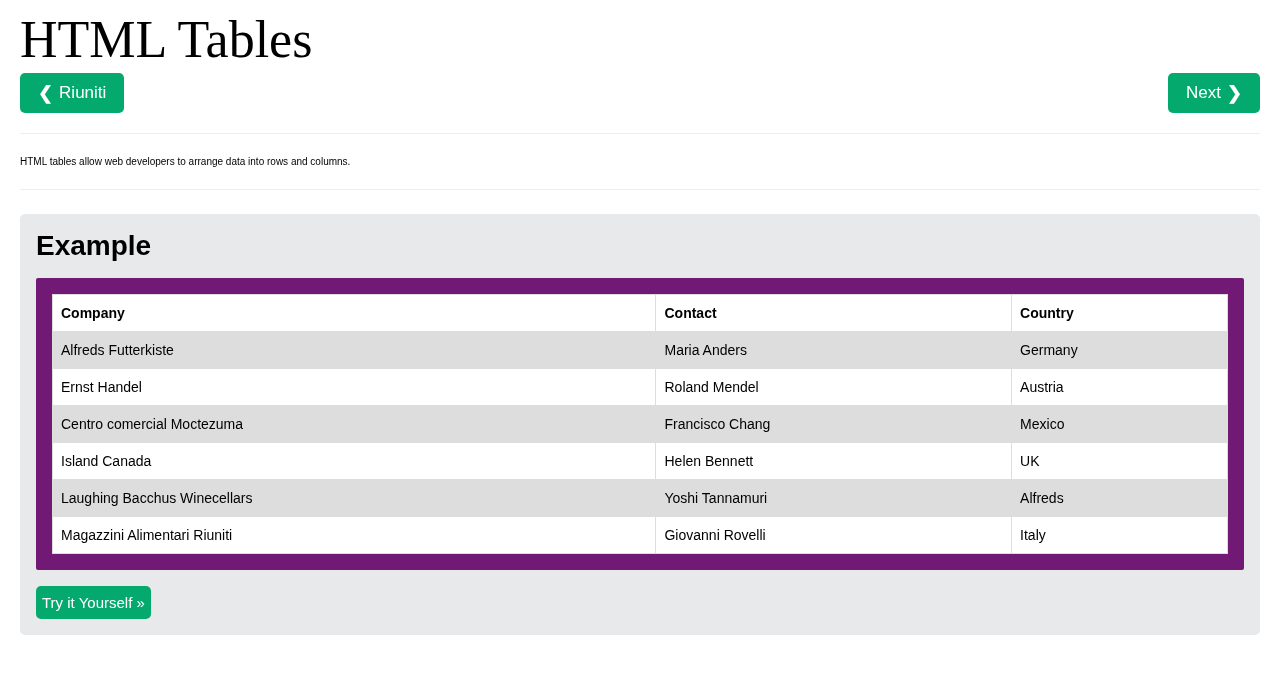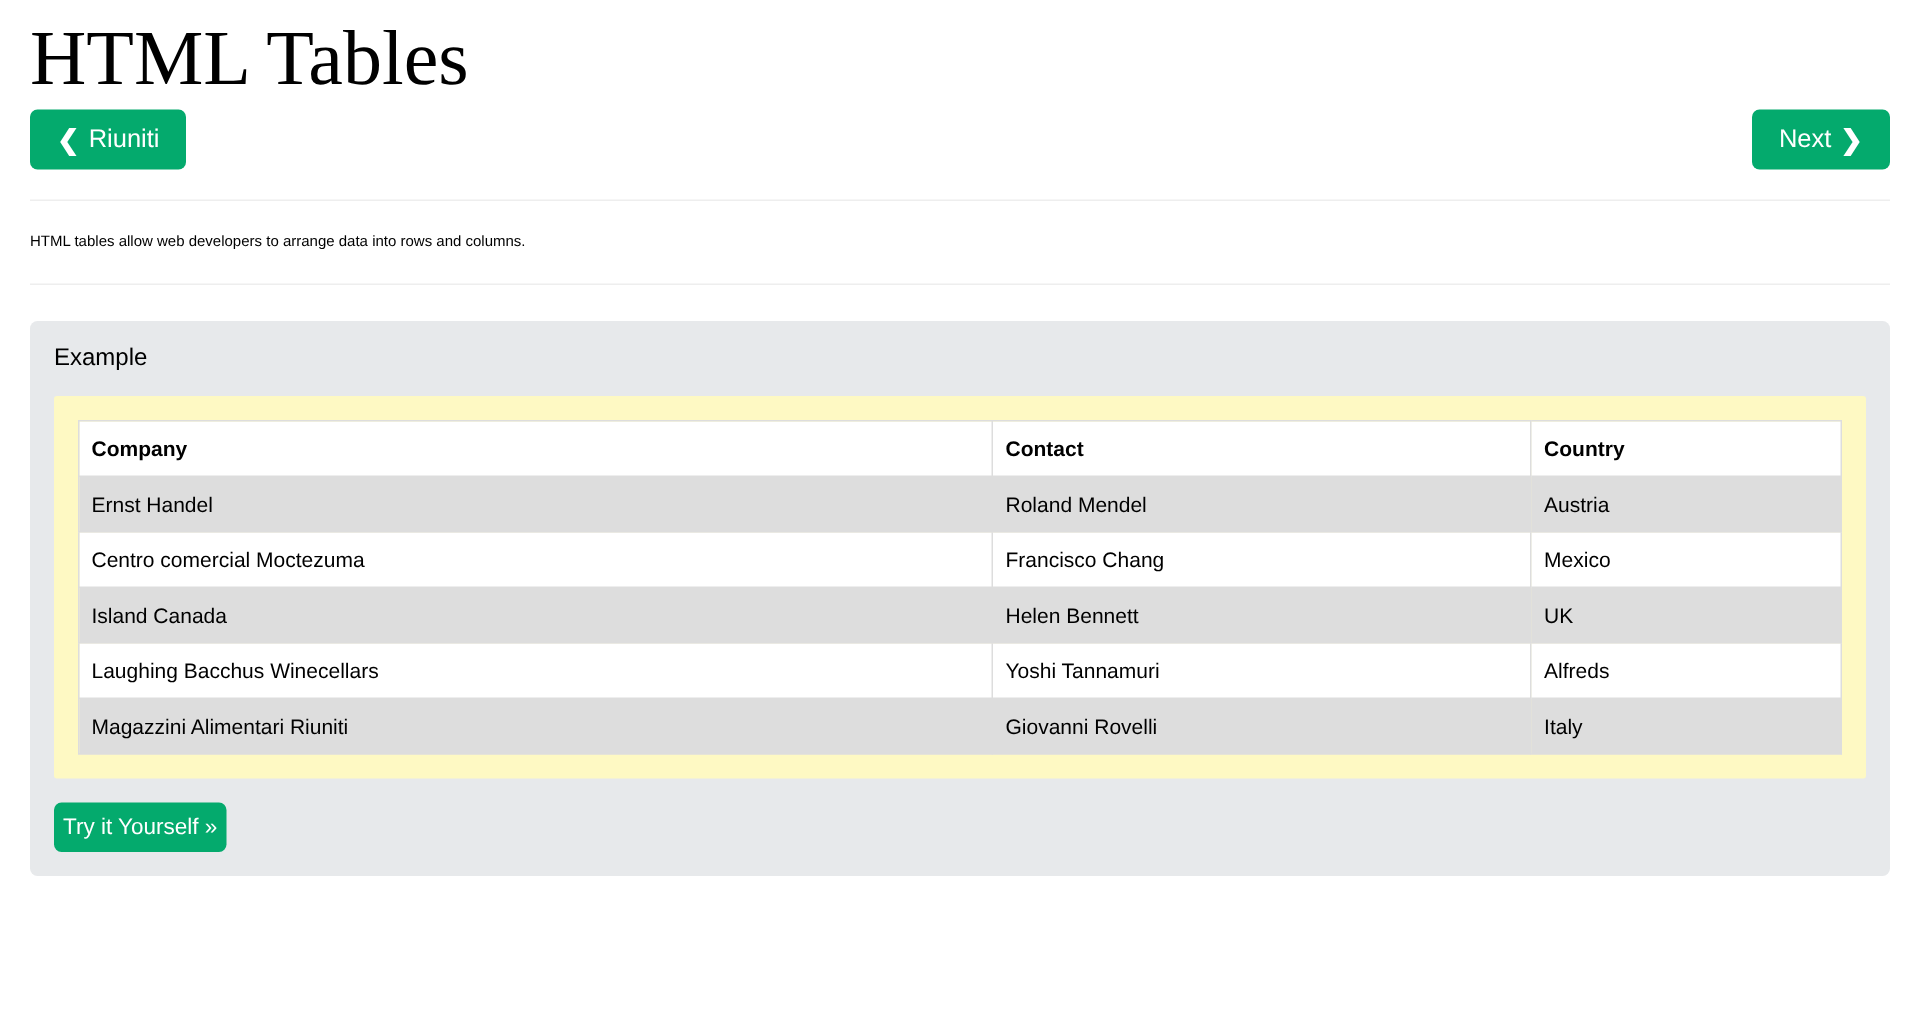--- a/index.html
+++ b/index.html
@@ -57,27 +57,27 @@
     }
     .example-box {
       background-color: #E7E9EB;
       border-radius: 5px;
       padding: 16px;
       margin-top: 24px;
       margin-bottom: 20px;
     }
     .example-box h3 {
       font-family: 'Segoe UI', Arial, sans-serif;
-      font-size: 16px;
-      font-weight: 400;
+      font-size: 28px;
+      font-weight: 700;
       margin-bottom: 16px;
       color: #000;
     }
     .table-wrap {
-      background: #fef9c3;
+      background: #701a75;
       padding: 16px;
       border-radius: 2px;
       margin-bottom: 16px;
     }
     table {
       width: 100%;
       border-collapse: collapse;
       font-family: Arial, Helvetica, sans-serif;
       font-size: 14px;
     }
@@ -129,20 +129,25 @@
     <table>
       <thead>
         <tr>
           <th>Company</th>
           <th>Contact</th>
           <th>Country</th>
         </tr>
       </thead>
       <tbody>
         <tr>
+          <td>Alfreds Futterkiste</td>
+          <td>Maria Anders</td>
+          <td>Germany</td>
+        </tr>
+        <tr>
           <td>Ernst Handel</td>
           <td>Roland Mendel</td>
           <td>Austria</td>
         </tr>
         <tr>
           <td>Centro comercial Moctezuma</td>
           <td>Francisco Chang</td>
           <td>Mexico</td>
         </tr>
         <tr>

